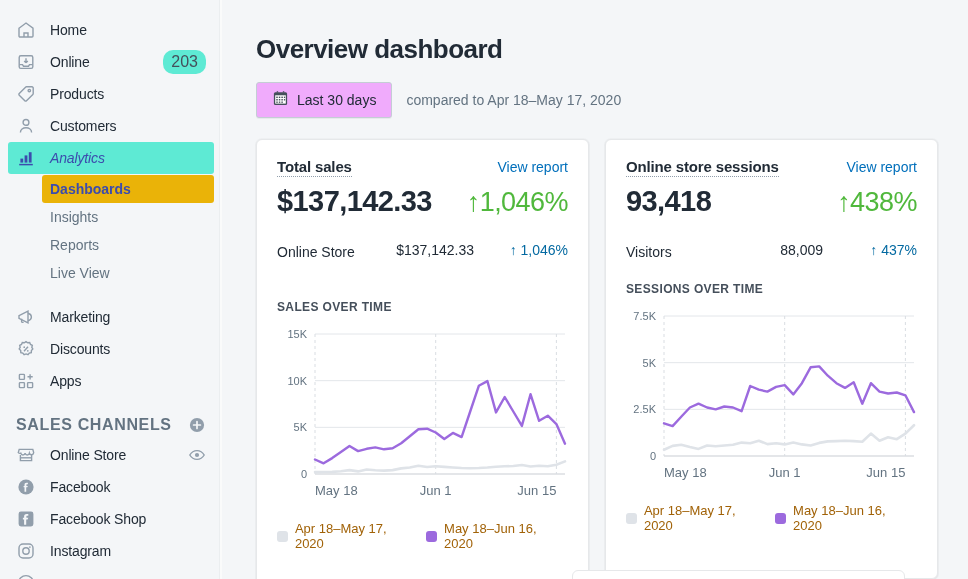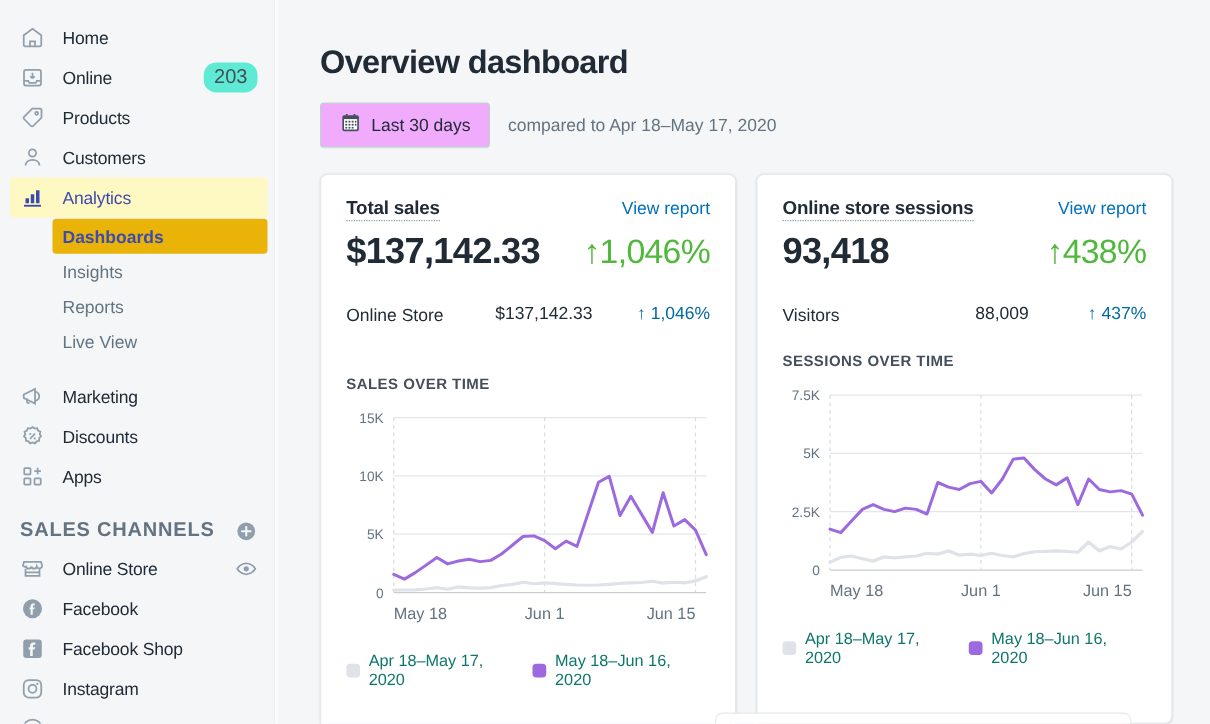--- a/index.html
+++ b/index.html
@@ -25,21 +25,21 @@
   .nav-item {
     display: flex;
     align-items: center;
     height: 32px;
     margin: 0 8px;
     padding: 0 8px;
     border-radius: 3px;
     cursor: pointer;
     position: relative;
   }
-  .nav-item.active { background: #fef9c3; }
+  .nav-item.active { background: #5eead4; font-style: italic; }
   .nav-ico {
     width: 20px; height: 20px;
     margin-right: 14px;
     flex: 0 0 20px;
     display: flex; align-items: center; justify-content: center;
   }
   .nav-ico svg { display: block; }
   .nav-label {
     font-size: 14px;
     color: #212b36;
@@ -223,21 +223,21 @@
 
   .chart-wrap { margin-top: 10px; }
   svg.chart { display: block; }
 
   .legend {
     display: flex;
     align-items: center;
     gap: 8px;
     margin-top: 12px;
     font-size: 13px;
-    color: #0f766e;
+    color: #a16207;
   }
   .legend-item { display: inline-flex; align-items: center; gap: 7px; }
   .swatch { width: 11px; height: 11px; border-radius: 3px; display:inline-block; }
   .legend-right { justify-content: center; }
 
   .card-peek {
     position: absolute;
     left: 350px;
     top: 570px;
     width: 333px;

